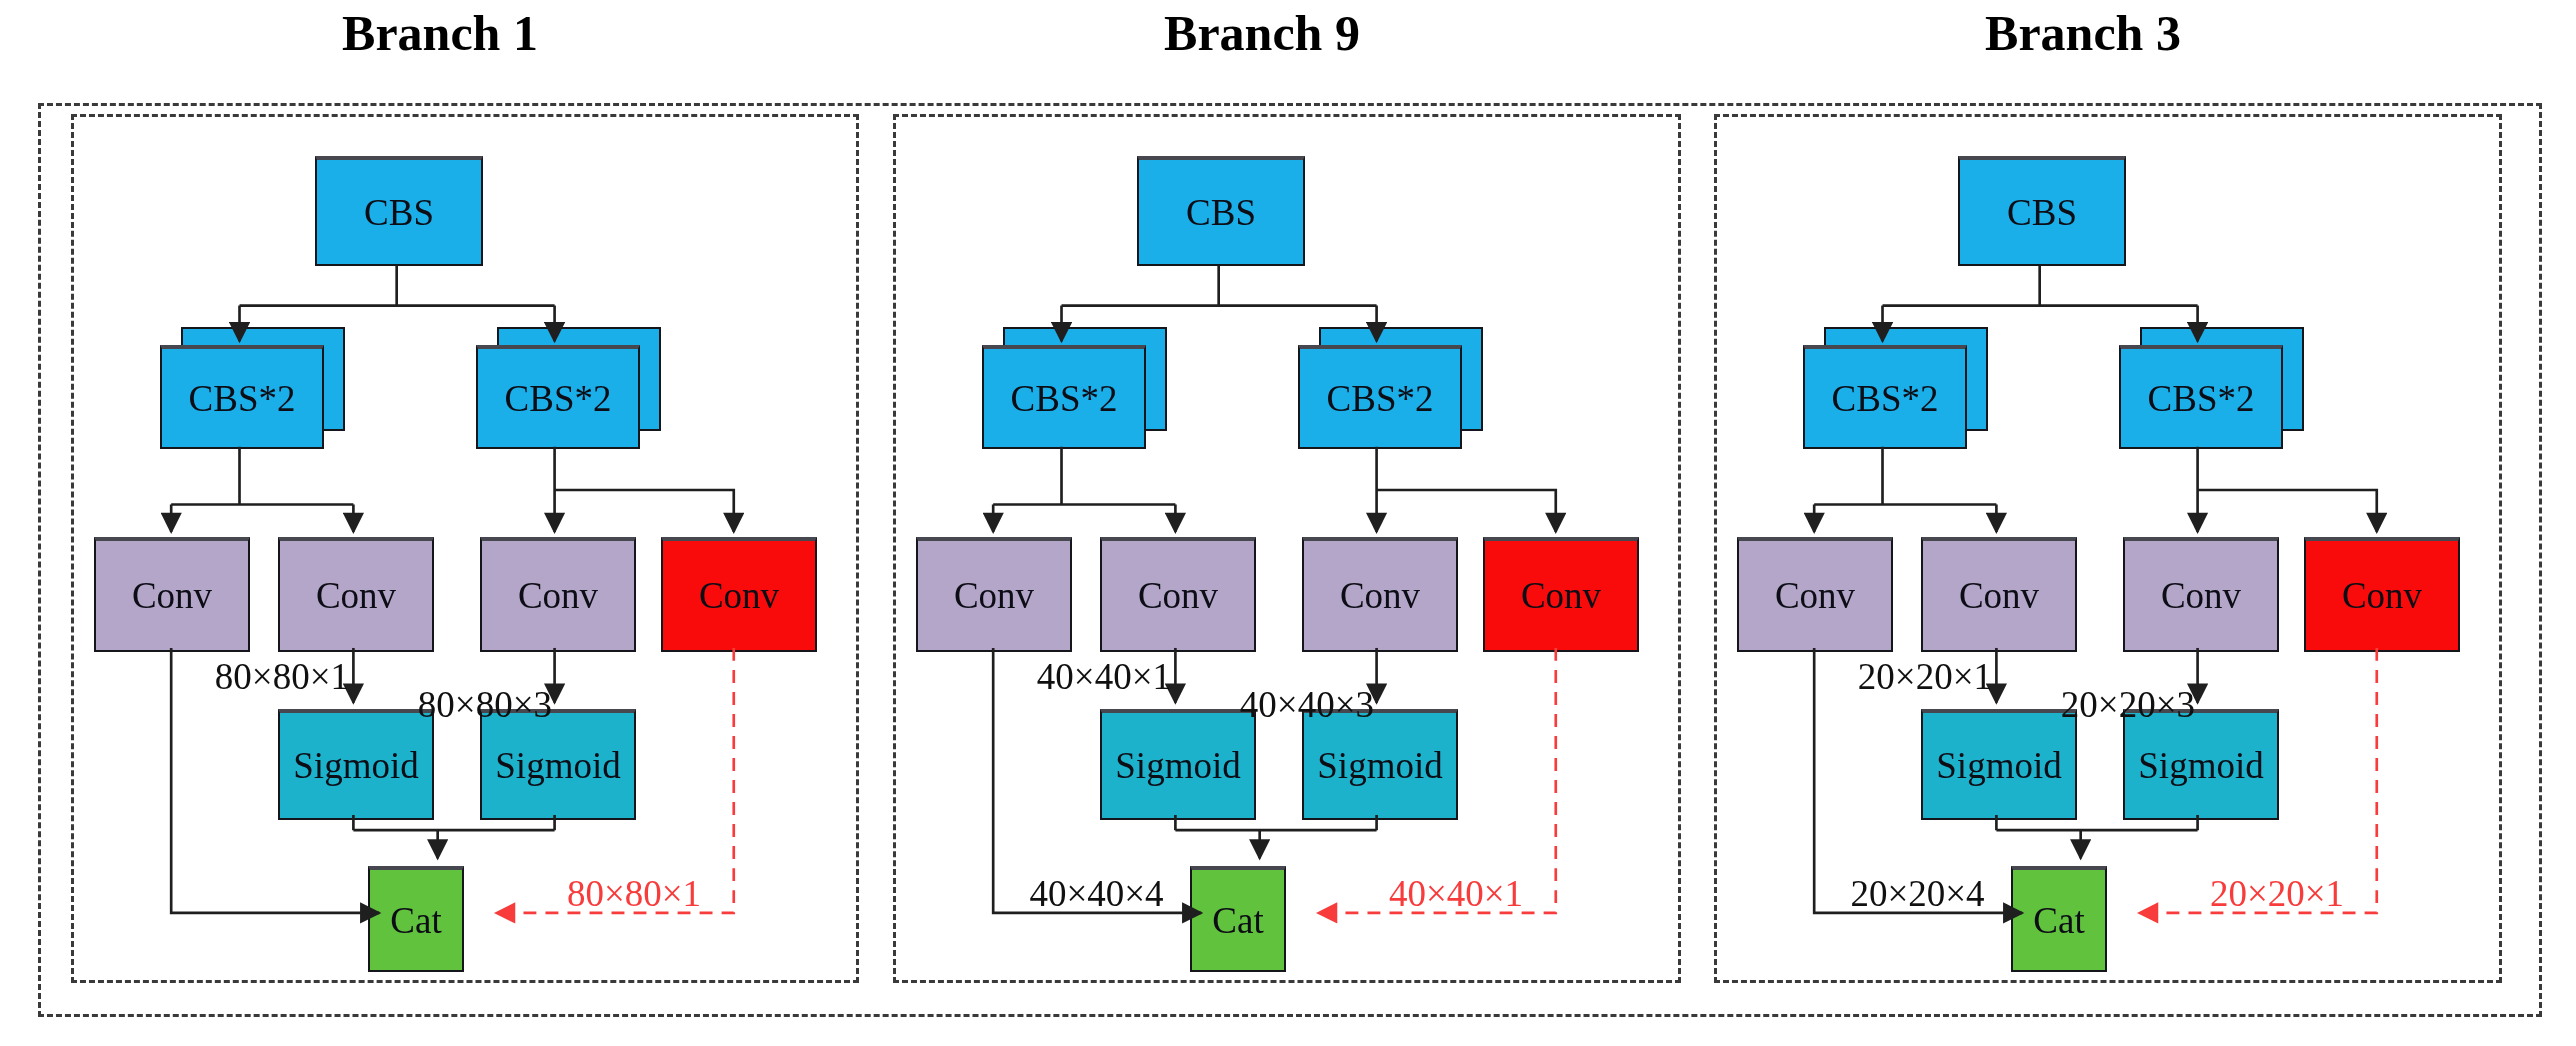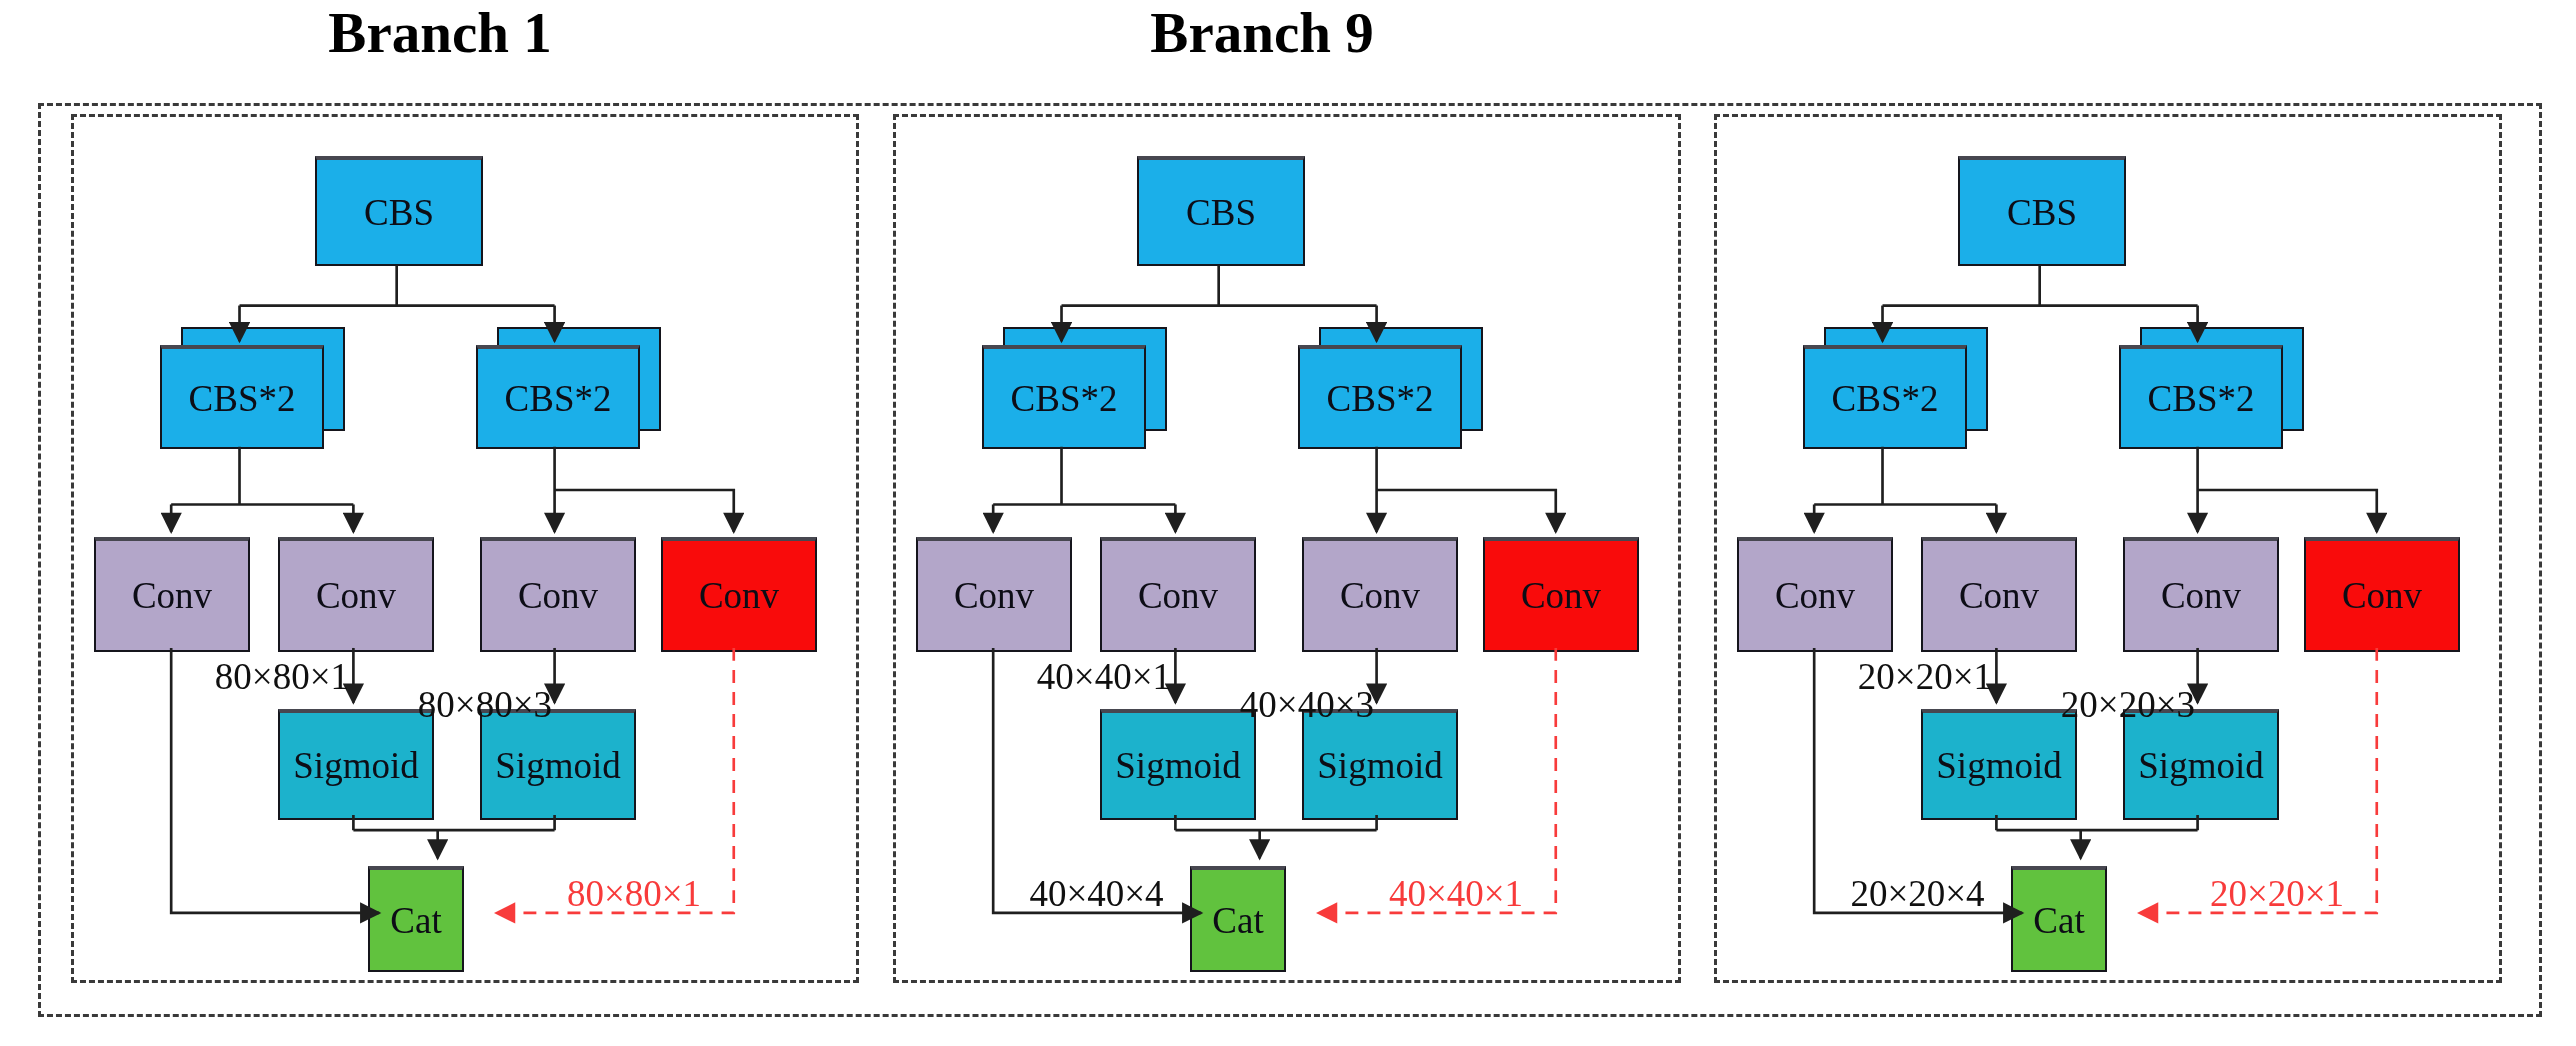--- a/index.html
+++ b/index.html
@@ -8,21 +8,21 @@
 
   
   .outer-frame{position:absolute;left:38px;top:103px;width:2504px;height:914px;
                border:3.8px dashed var(--frame_dash,#3a3a3a);box-sizing:border-box;}
   .branch{position:absolute;top:114px;width:788px;height:869px;
           border:3.8px dashed var(--frame_dash,#3a3a3a);box-sizing:border-box;}
   .branch.b1{left:71px;} .branch.b2{left:893px;} .branch.b3{left:1714px;}
 
   
   .btitle{position:absolute;top:3.1px;width:788px;text-align:center;
-          font-weight:bold;font-size:57px;line-height:60px;color:#000;}
+          font-weight:bold;font-size:50px;line-height:60px;color:#000;}
   .btitle.t1{left:46px;} .btitle.t2{left:868px;} .btitle.t3{left:1689px;}
 
   
   .wires{position:absolute;left:0;top:0;width:100%;height:100%;z-index:4;pointer-events:none;}
   .wires path{fill:none;stroke:var(--wire_black,#1f1f1f);stroke-width:3.5;}
   .wires path.red{stroke:var(--wire_red,#f83b3b);stroke-dasharray:17 12;}
 
   
   .node{position:absolute;box-sizing:border-box;display:flex;align-items:center;justify-content:center;
         font-size:37px;color:#0d0d16;z-index:2;
@@ -65,20 +65,21 @@
     <marker id="ah-red" viewBox="0 0 10 10" refX="9" refY="5" markerWidth="9" markerHeight="8" orient="auto" markerUnits="strokeWidth">
       <path d="M0 0 L10 5 L0 10 z" fill="#f83b3b"></path>
     </marker>
   </defs>
 </svg>
 
 <div id="stage">
 
   <div class="btitle t1">Branch 1</div>
   <div class="btitle t2">Branch 9</div>
+  <div class="btitle t3">Branch 3</div>
 
   <div class="outer-frame"></div>
 
   <div class="branch b1">
     <svg class="wires" viewBox="0 0 1030 1136" aria-hidden="true">
       <g>
         <path d="M425 195 V248 M218 248 H633"></path>
         <path d="M218 248 V295" marker-end="url(#ah-black)"></path>
         <path d="M633 248 V295" marker-end="url(#ah-black)"></path>
         <path d="M218 434 V510 M128 510 H368"></path>

